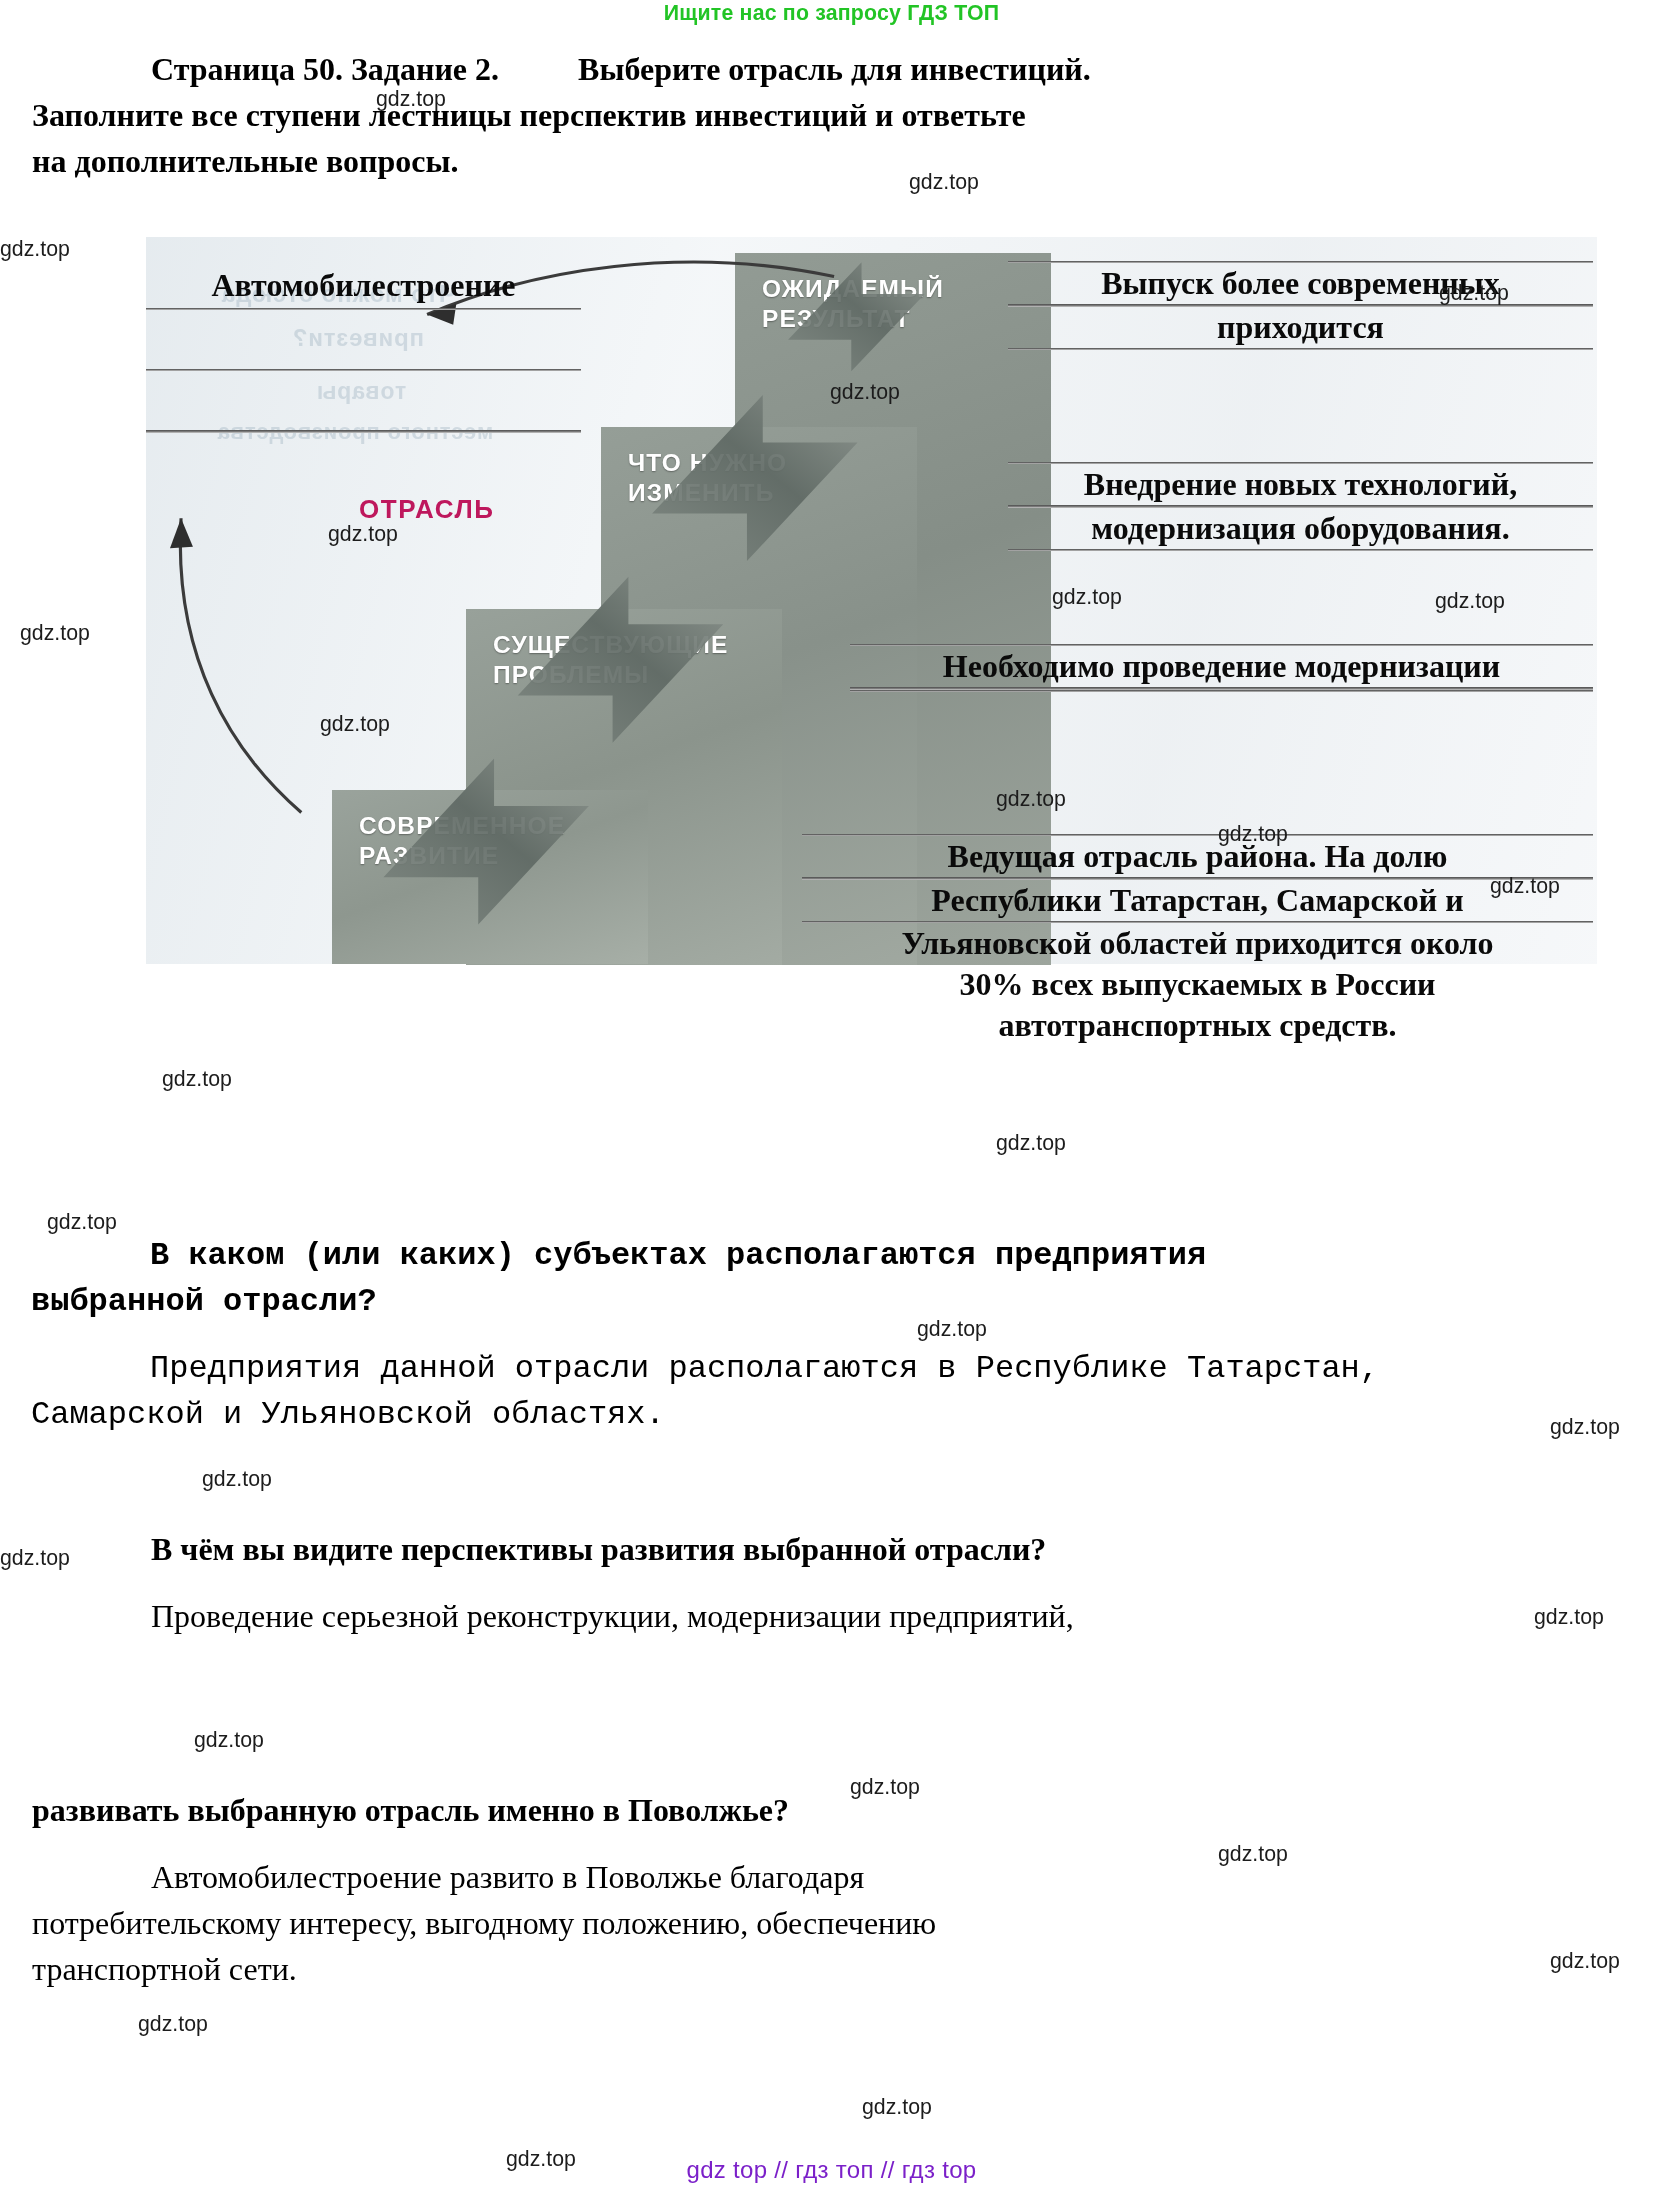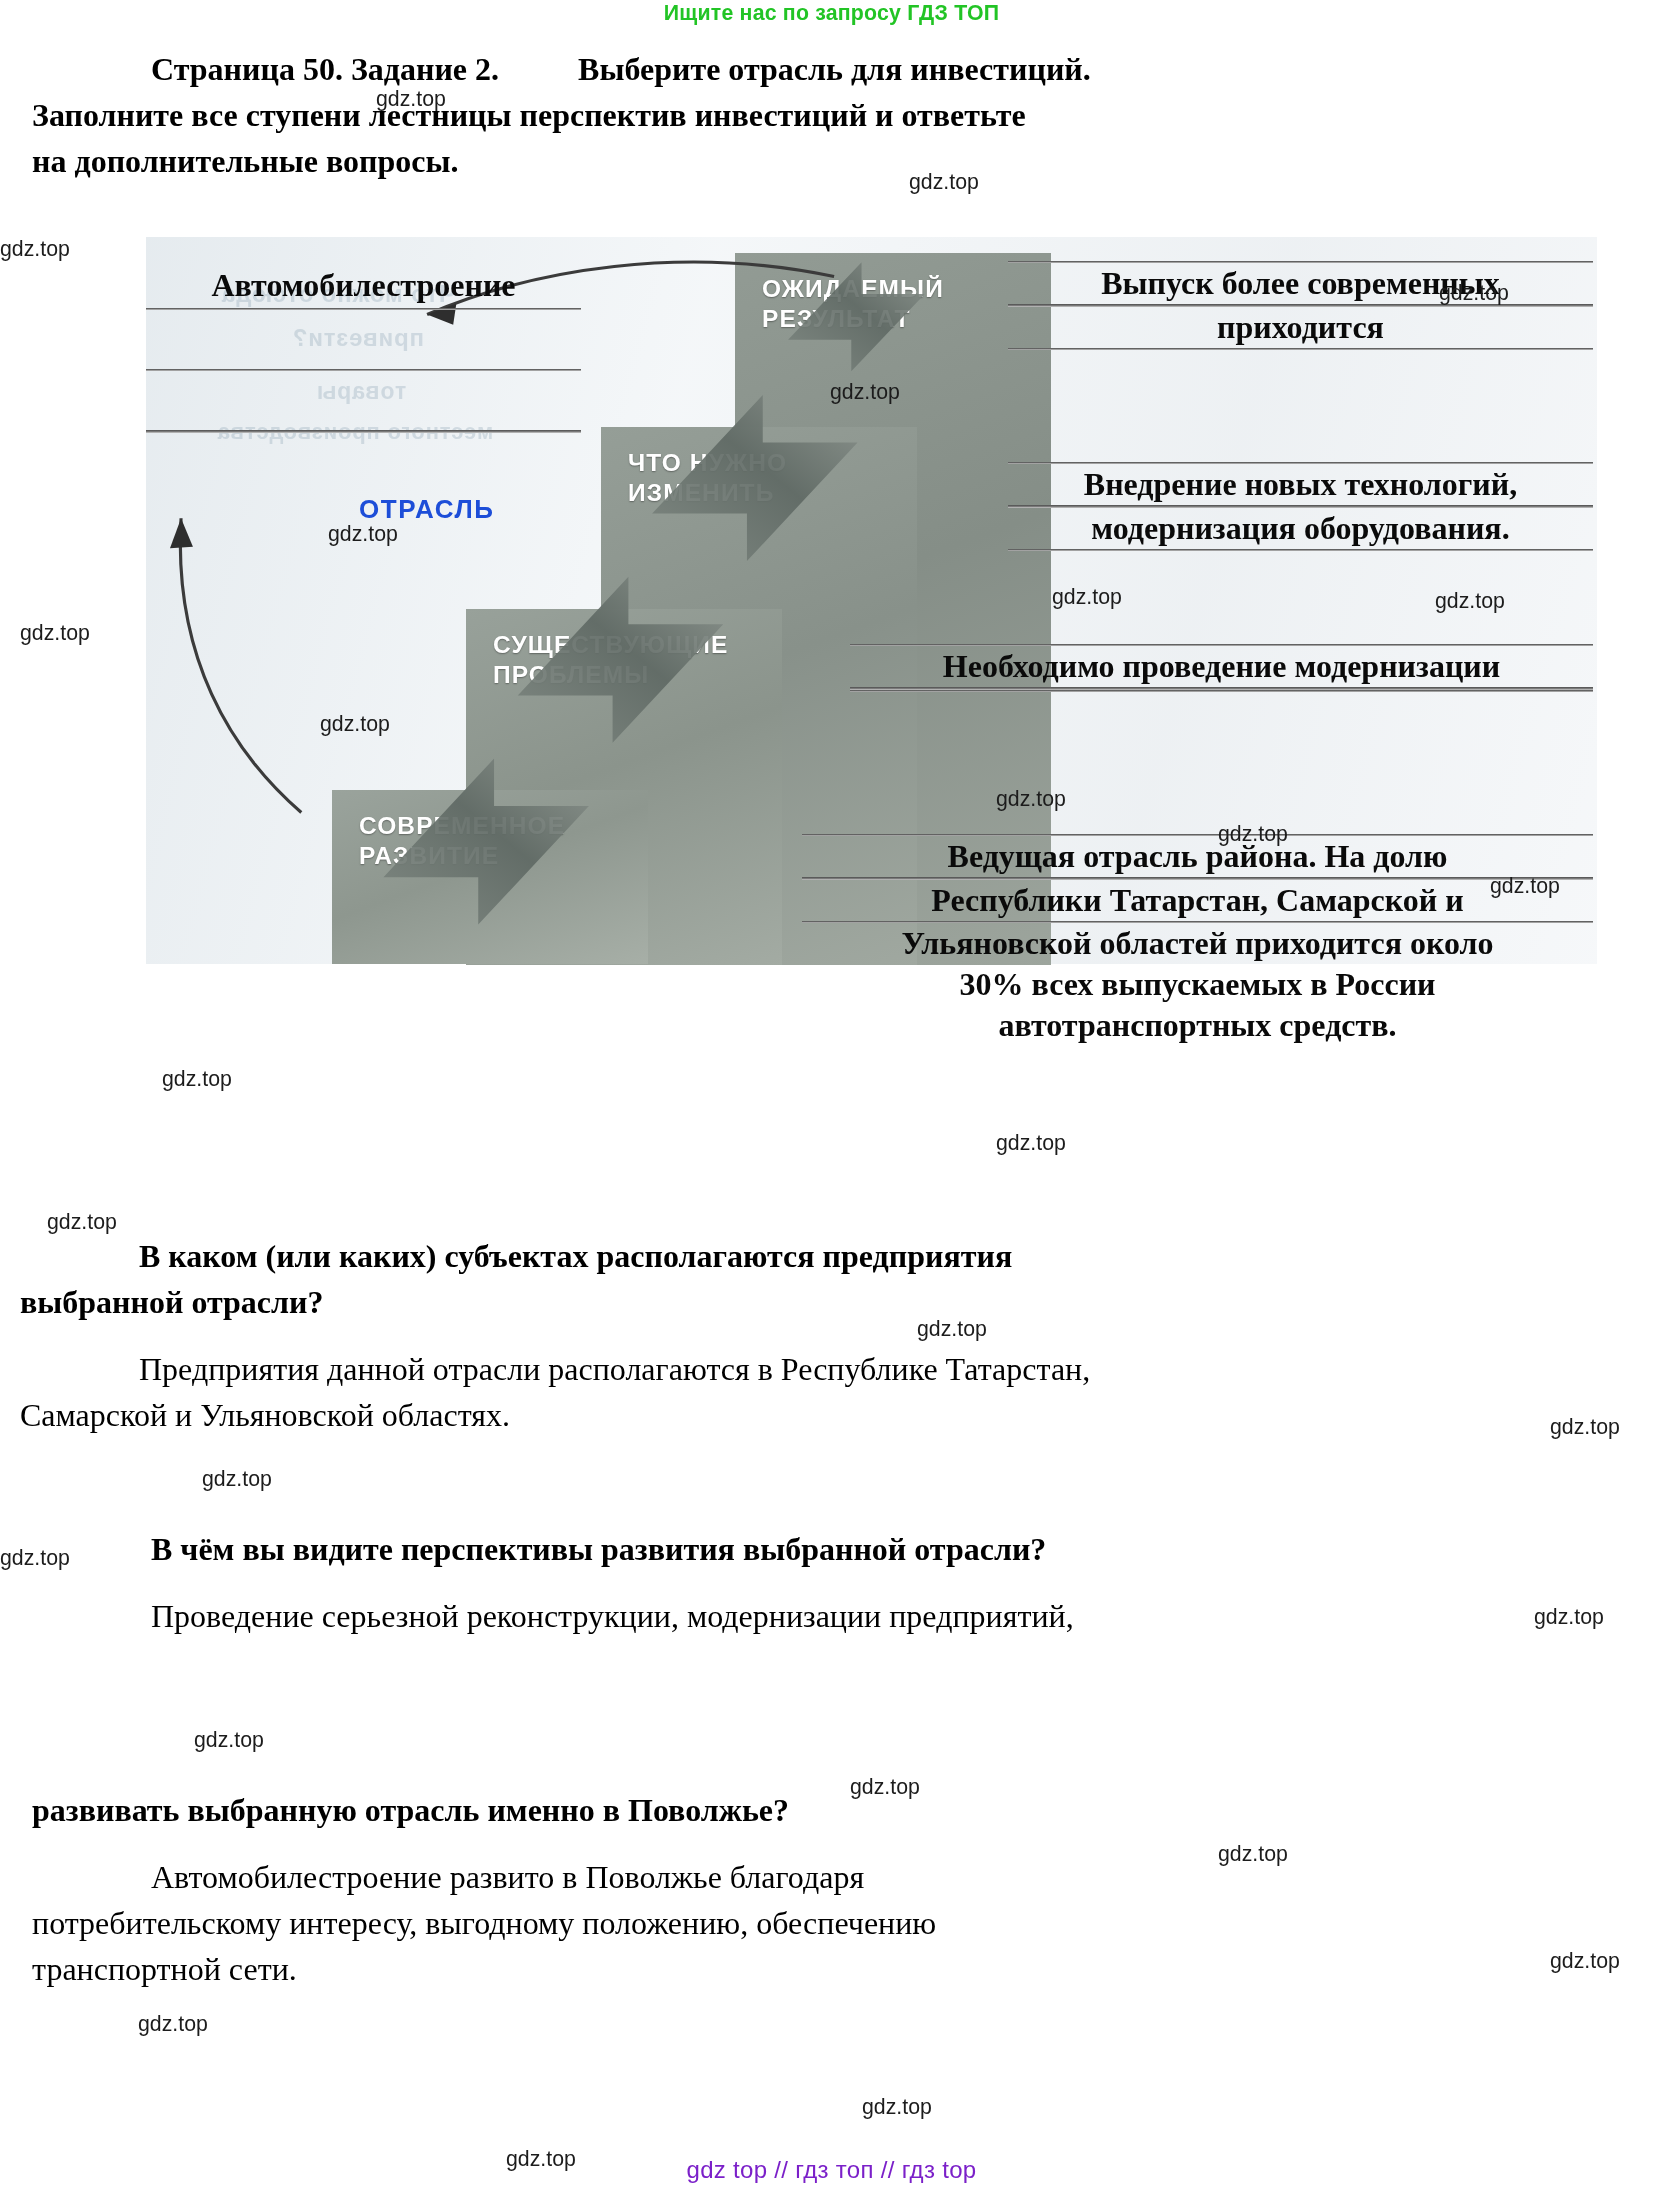--- a/index.html
+++ b/index.html
@@ -130,21 +130,21 @@
   }
 
   
   .otrasl {
     position: absolute;
     left: 213px; top: 257px;
     font-family: "Liberation Sans", sans-serif;
     font-weight: 700;
     font-size: 26px;
     letter-spacing: 1.6px;
-    color: #1d4ed8;
+    color: #be185d;
   }
 
   
   .ruled-block { position: absolute; }
   .ruled-line {
     height: 2.4px;
     background: linear-gradient(180deg,#4b4b4b 0%, #7e7e7e 55%, #cfcfcf 100%);
   }
   .ruled-text {
     font-family: "Liberation Serif", serif;
@@ -282,21 +282,21 @@
     <div class="ruled-line" style="width:791px;"></div>
     <div class="ruled-text">Республики Татарстан, Самарской и</div>
     <div class="ruled-line" style="width:791px;"></div>
     <div class="ruled-text">Ульяновской областей приходится около</div>
     <div class="ruled-text">30% всех выпускаемых в России</div>
     <div class="ruled-text">автотранспортных средств.</div>
   </div>
 
 </div>
 
-<div style="position:absolute; left:20px; top:1233px; width:1597px;">
+<div style="position:absolute; left:31px; top:1233px; width:1597px;font-family:Liberation Mono, monospace;">
   <p class="q-head">В каком (или каких) субъектах располагаются предприятия</p>
   <p class="q-head noind">выбранной отрасли?</p>
   <p class="body-txt" style="margin-top:20.6px;">Предприятия данной отрасли располагаются в Республике Татарстан,</p>
   <p class="body-txt noind" style="text-indent:0">Самарской и Ульяновской областях.</p>
 </div>
 
 <div style="position:absolute; left:32px; top:1526px; width:1597px;">
   <p class="q-head">В чём вы видите перспективы развития выбранной отрасли?</p>
   <p class="body-txt" style="margin-top:20.6px;">Проведение серьезной реконструкции, модернизации предприятий,</p>
 </div>

